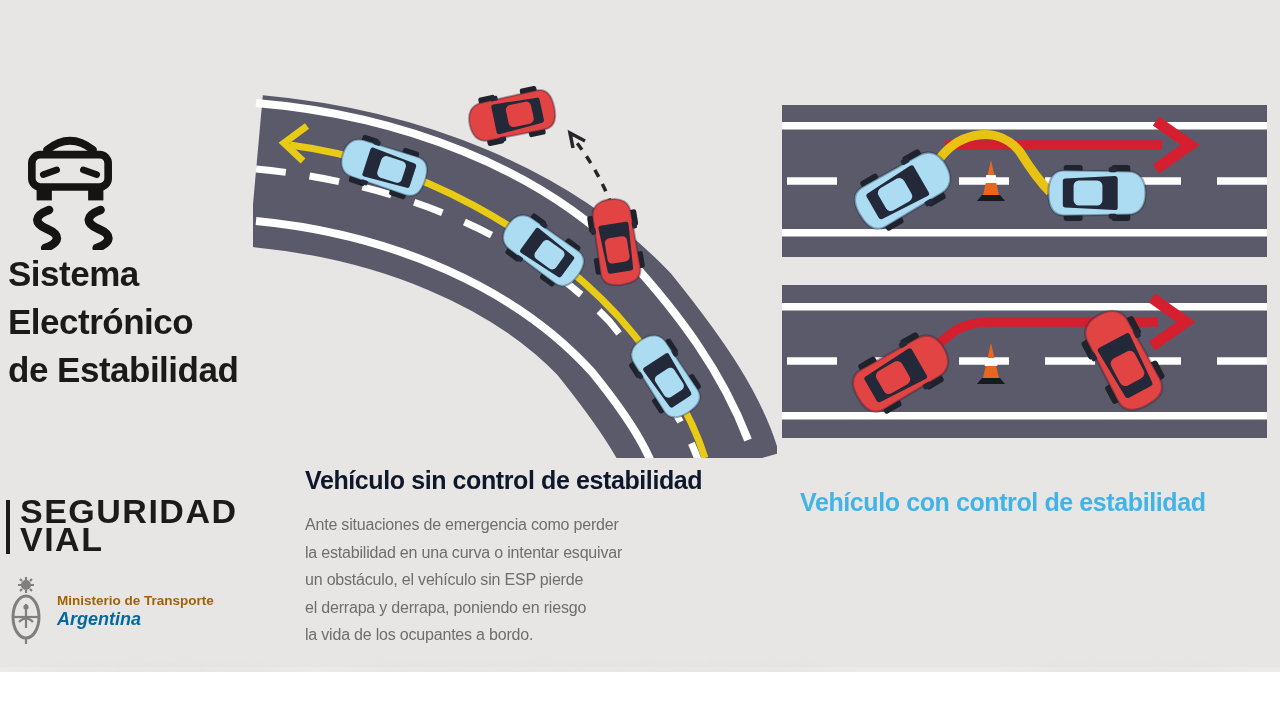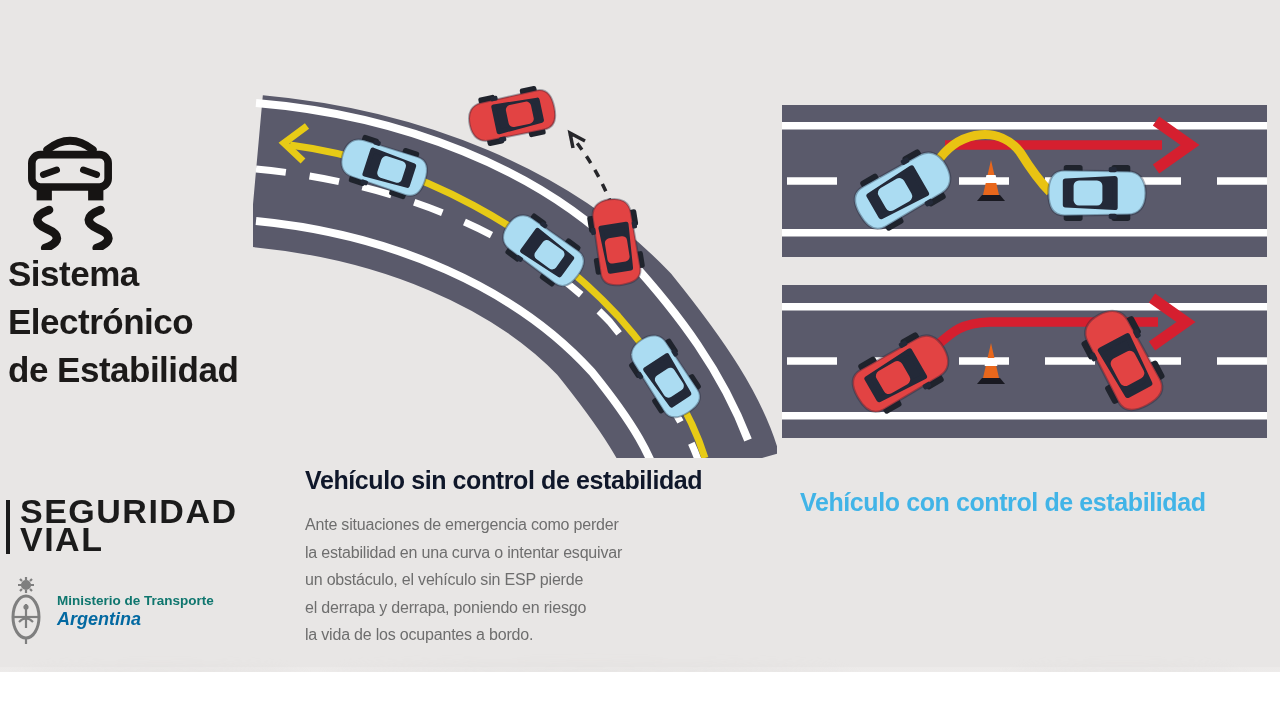--- a/index.html
+++ b/index.html
@@ -16,21 +16,21 @@
     font-size:35px;font-weight:bold;color:#1c1a19;line-height:48px;
     letter-spacing:-0.5px;
   }
   .program{left:20px;top:497px;}
   .program-bar{left:6px;top:500px;width:4px;height:54px;background:#1b1b1b;}
   .program-line{
     font-size:34px;font-weight:bold;color:#1b1b1b;line-height:28px;letter-spacing:1.5px;
   }
   .ministry-row{left:8px;top:576px;display:flex;align-items:center;gap:13px;}
   .coat{width:36px;height:70px;}
-  .ministry-name{font-size:13.5px;font-weight:bold;color:#0f766e;line-height:17px;}
+  .ministry-name{font-size:13.5px;font-weight:bold;color:#a16207;line-height:17px;}
   .country-name{font-size:18px;font-weight:bold;color:#0369a1;line-height:21px;font-style:italic;}
   
   .sec-heading{font-weight:bold;font-size:25px;letter-spacing:-0.4px;line-height:28px;}
   .sec-without .sec-heading{color:#0f172a;}
   .sec-with .sec-heading{color:#41b4e7;}
   .sec-without{left:305px;top:466px;width:470px;}
   .sec-with{left:800px;top:488px;width:470px;}
   .sec-body{
     margin-top:17px;font-size:16px;color:#6e6e6e;line-height:27.5px;
     font-weight:500;letter-spacing:-0.2px;

